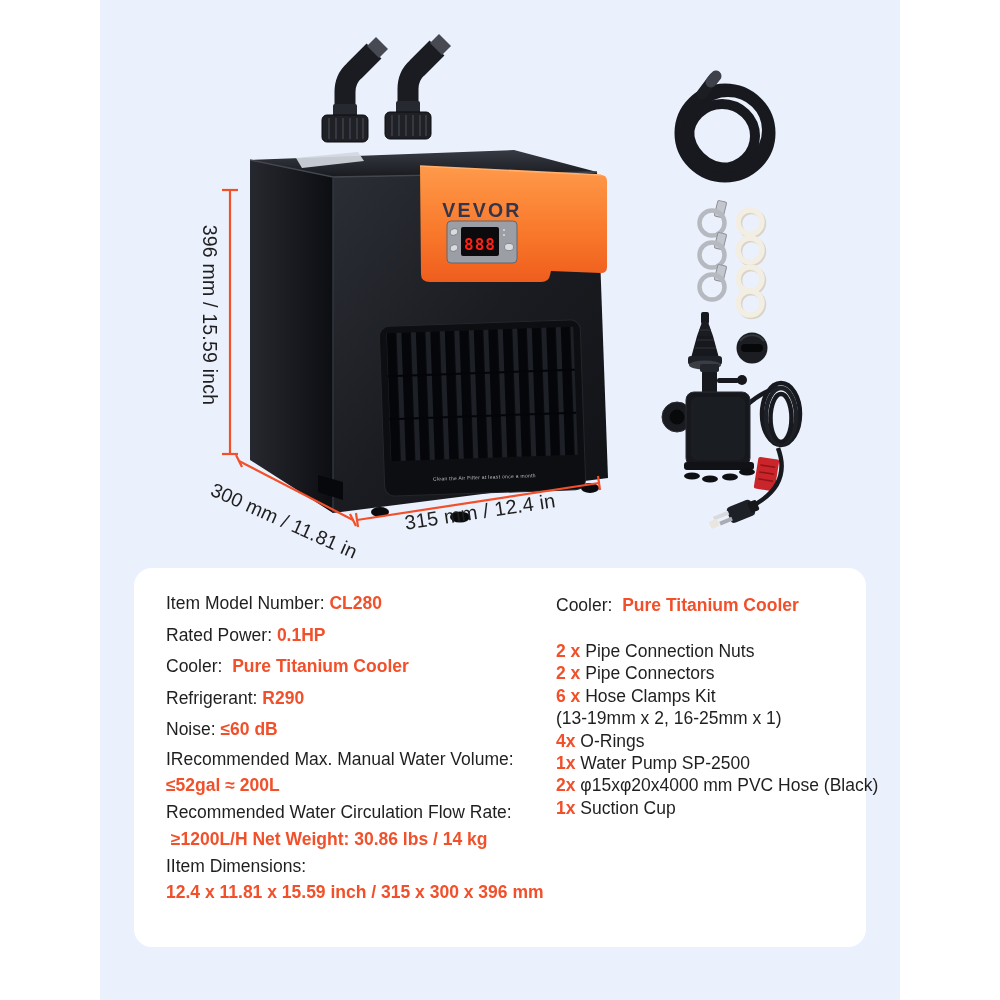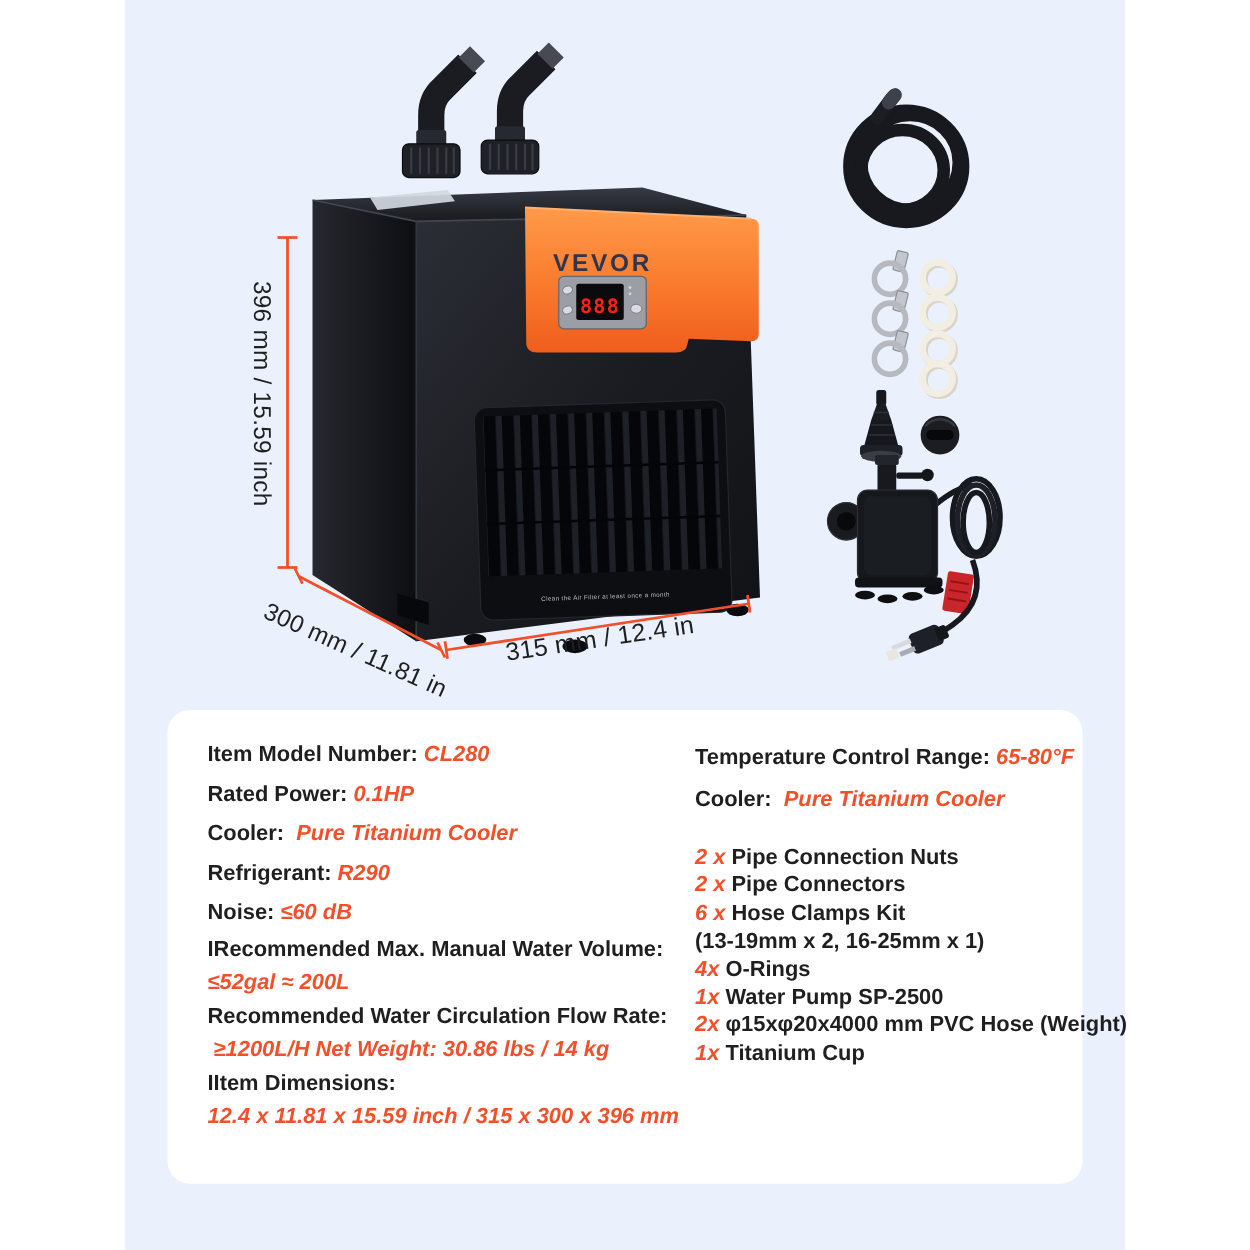--- a/index.html
+++ b/index.html
@@ -15,22 +15,22 @@
   .dim-stroke{stroke:var(--accent);stroke-width:2.2;fill:none;}
   .dim-label{position:absolute;white-space:nowrap;color:var(--text);font-size:19.5px;letter-spacing:.2px;}
   .dim-h{left:209px;top:315px;transform:translate(-50%,-50%) rotate(90deg);}
   .dim-d{left:284px;top:521px;transform:translate(-50%,-50%) rotate(24deg);}
   .dim-w{left:480px;top:512px;transform:translate(-50%,-50%) rotate(-8.5deg);font-size:20px;}
   .spec-card{position:absolute;left:134px;top:568px;width:732px;height:379px;background:var(--card);border-radius:18px;}
   .spec-col{position:absolute;top:20px;}
   .col-left{left:32px;width:380px;}
   .col-right{left:422px;width:300px;}
   .spec-line{white-space:pre;font-size:17.5px;color:var(--text);}
-  .seg-dark{color:var(--text);font-weight:700;text-align:center;}
-  .seg-accent{color:var(--accent);font-weight:700;font-style:italic;}
+  .seg-dark{color:var(--text);font-weight:400;text-align:center;}
+  .seg-accent{color:var(--accent);font-weight:700;}
   #specs-left-top .spec-line{line-height:31.5px;}
   #specs-left-bottom .spec-line{line-height:26.8px;}
   #specs-right-top .spec-line{line-height:34px;}
   #included-items{margin-top:18px;}
   #included-items .spec-line{line-height:22.4px;}
 </style>
 </head>
 <body>
 
 <div class="stage">
@@ -255,28 +255,27 @@
           <div class="spec-line"><span class="seg-dark">IRecommended Max. Manual Water Volume:</span></div>
           <div class="spec-line"><span class="seg-accent">≤52gal ≈ 200L</span></div>
           <div class="spec-line"><span class="seg-dark">Recommended Water Circulation Flow Rate:</span></div>
           <div class="spec-line"><span class="seg-accent"> ≥1200L/H Net Weight: 30.86 lbs / 14 kg</span></div>
           <div class="spec-line"><span class="seg-dark">IItem Dimensions:</span></div>
           <div class="spec-line"><span class="seg-accent">12.4 x 11.81 x 15.59 inch / 315 x 300 x 396 mm</span></div>
         </div>
     </div>
     <div class="spec-col col-right">
       <div id="specs-right-top">
-          <div class="spec-line"><span class="seg-dark">Temperature Control Range: </span><span class="seg-accent">65-80°F</span></div>
           <div class="spec-line"><span class="seg-dark">Cooler:  </span><span class="seg-accent">Pure Titanium Cooler</span></div>
         </div>
       <div id="included-items">
           <div class="spec-line"><span class="seg-accent">2 x </span><span class="seg-dark">Pipe Connection Nuts</span></div>
           <div class="spec-line"><span class="seg-accent">2 x </span><span class="seg-dark">Pipe Connectors</span></div>
           <div class="spec-line"><span class="seg-accent">6 x </span><span class="seg-dark">Hose Clamps Kit</span></div>
           <div class="spec-line"><span class="seg-dark">(13-19mm x 2, 16-25mm x 1)</span></div>
           <div class="spec-line"><span class="seg-accent">4x </span><span class="seg-dark">O-Rings</span></div>
           <div class="spec-line"><span class="seg-accent">1x </span><span class="seg-dark">Water Pump SP-2500</span></div>
-          <div class="spec-line"><span class="seg-accent">2x </span><span class="seg-dark">φ15xφ20x4000 mm PVC Hose (Weight)</span></div>
-          <div class="spec-line"><span class="seg-accent">1x </span><span class="seg-dark">Titanium Cup</span></div>
+          <div class="spec-line"><span class="seg-accent">2x </span><span class="seg-dark">φ15xφ20x4000 mm PVC Hose (Black)</span></div>
+          <div class="spec-line"><span class="seg-accent">1x </span><span class="seg-dark">Suction Cup</span></div>
         </div>
     </div>
   </div>
 </div>
 
 </body></html>

